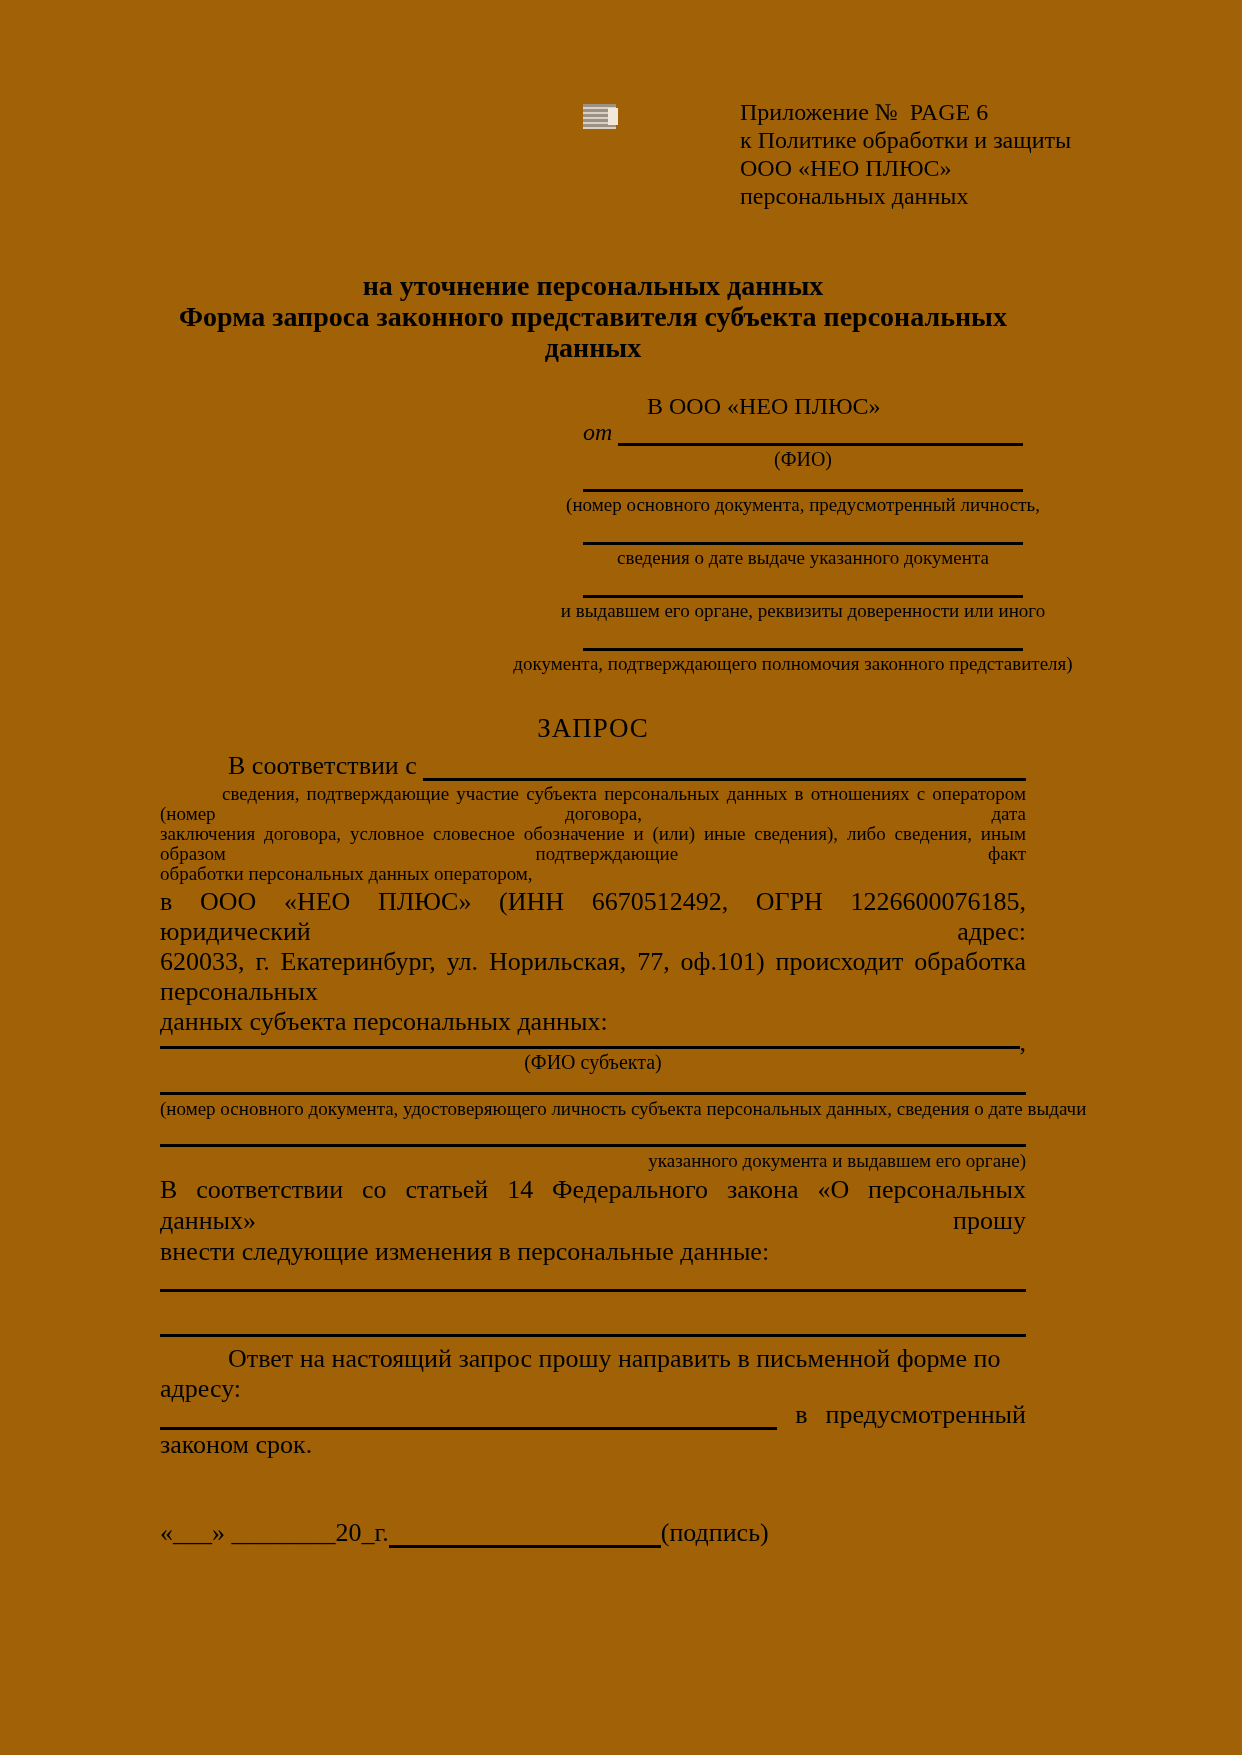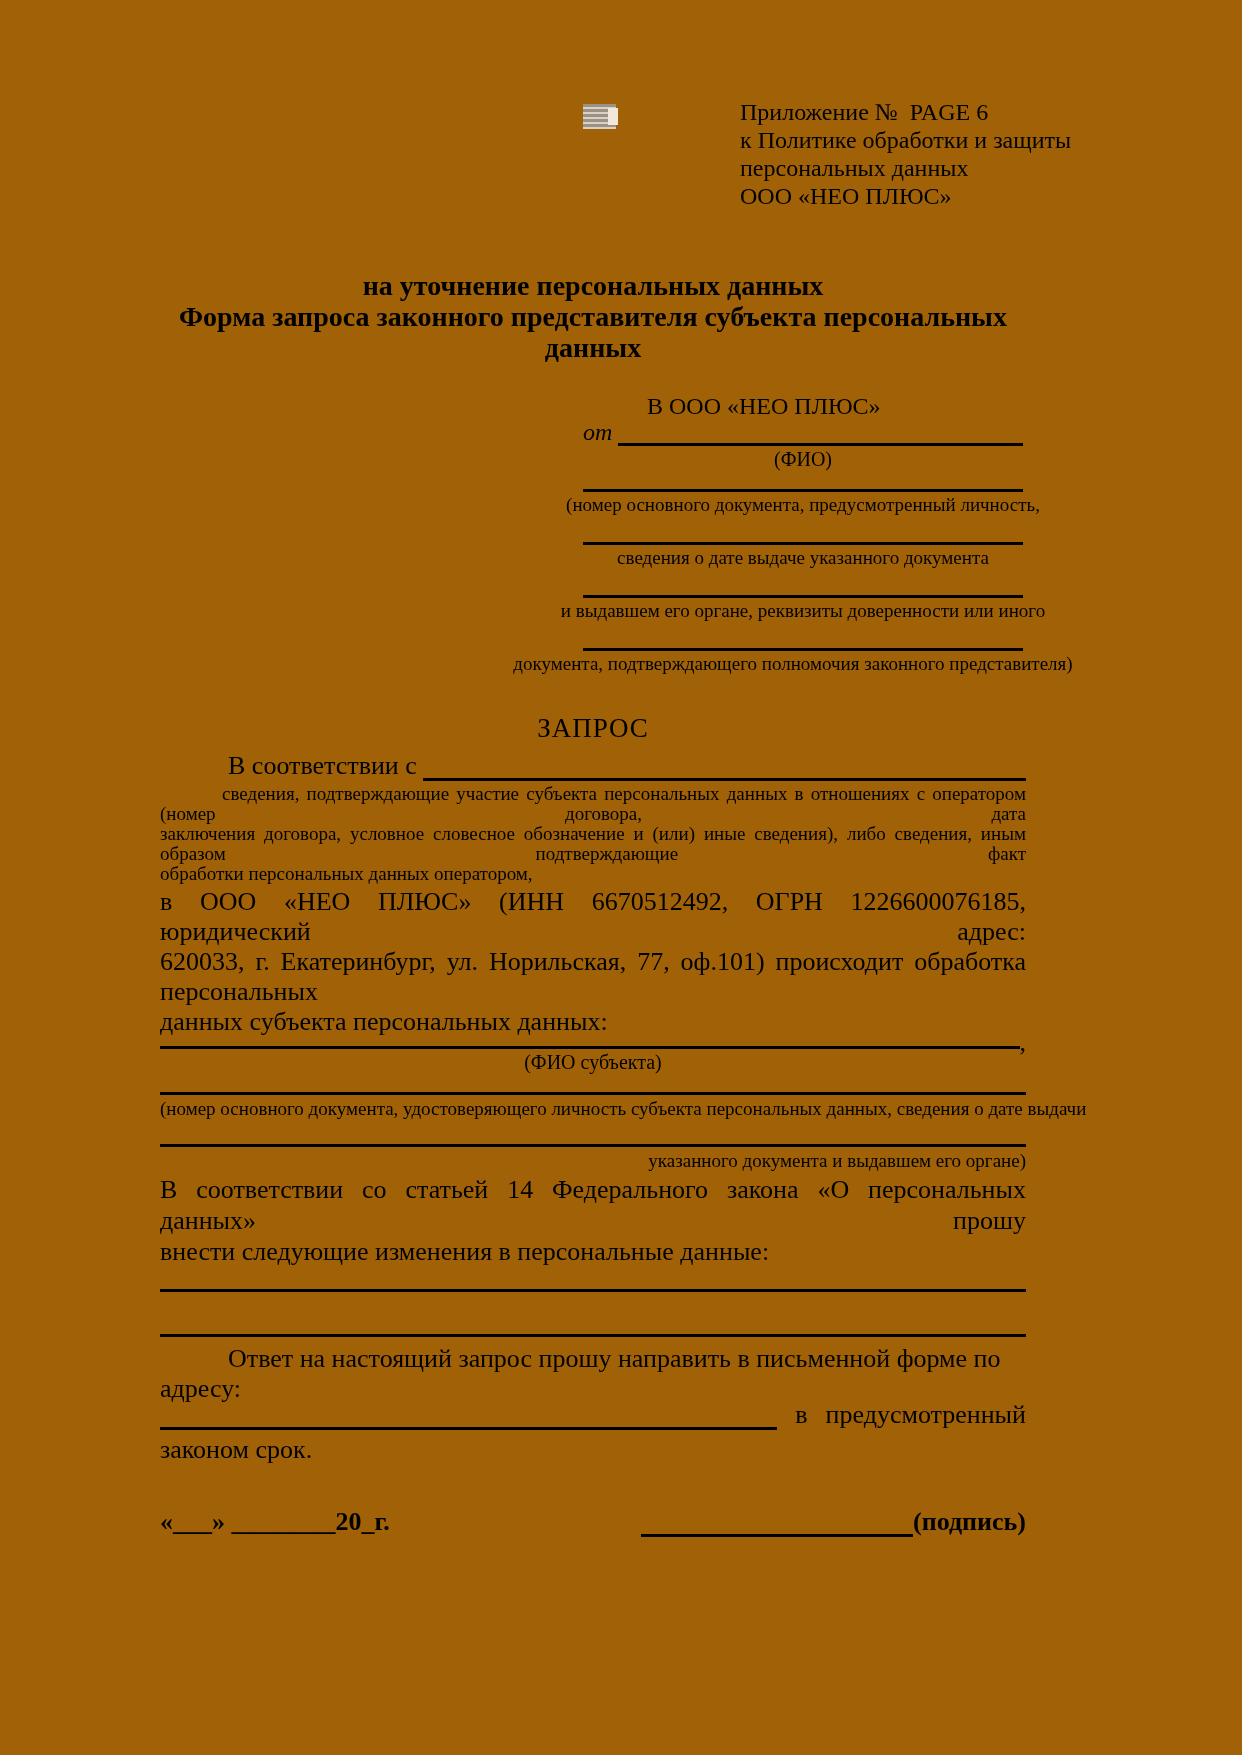--- a/index.html
+++ b/index.html
@@ -59,37 +59,37 @@
   .cap20{font-size:20px;line-height:20px;text-align:center;margin-top:3px;}
   .blank-s{height:20px;border-bottom:3px solid #000;}
   .cap19{font-size:19px;line-height:19px;text-align:right;margin-top:4px;white-space:nowrap;}
   .blank-m{height:26px;border-bottom:3px solid #000;}
   .law-par{margin-top:4px;font-size:26px;line-height:31px;}
   .blank-a{height:22px;border-bottom:3px solid #000;}
   .blank-b{height:42px;border-bottom:3px solid #000;}
   .answer{margin-top:7px;text-indent:68px;}
   .addr-row{height:26px;display:flex;align-items:flex-end;justify-content:space-between;}
   .addr-row .addr-line{width:617px;height:24px;}
-  .tail{margin-top:5px;}
-  .sig-row{margin-top:42px;display:flex;align-items:flex-end;justify-content:space-between;font-weight:bold;}
+  .tail{}
+  .sig-row{margin-top:58px;display:flex;align-items:flex-end;}
   .sig-right{display:flex;align-items:flex-end;}
   .sig-line{width:272px;height:24px;}
 </style>
 </head>
 <body>
 
 <div class="page">
 
   <div class="artifact"></div>
 
   <div class="header-block">
     <div>Приложение №&nbsp; PAGE 6</div>
     <div>к Политике обработки и защиты</div>
+    <div>ООО «НЕО ПЛЮС»</div>
     <div>персональных данных</div>
-    <div>ООО «НЕО ПЛЮС»</div>
   </div>
 
   <div class="title-block">
     <div>на уточнение персональных данных</div>
     <div>Форма запроса законного представителя субъекта персональных данных</div>
   </div>
 
   <div class="addressee">
     <div class="addr-to">В ООО «НЕО ПЛЮС»</div>
     <div class="flex-row addr-from">

